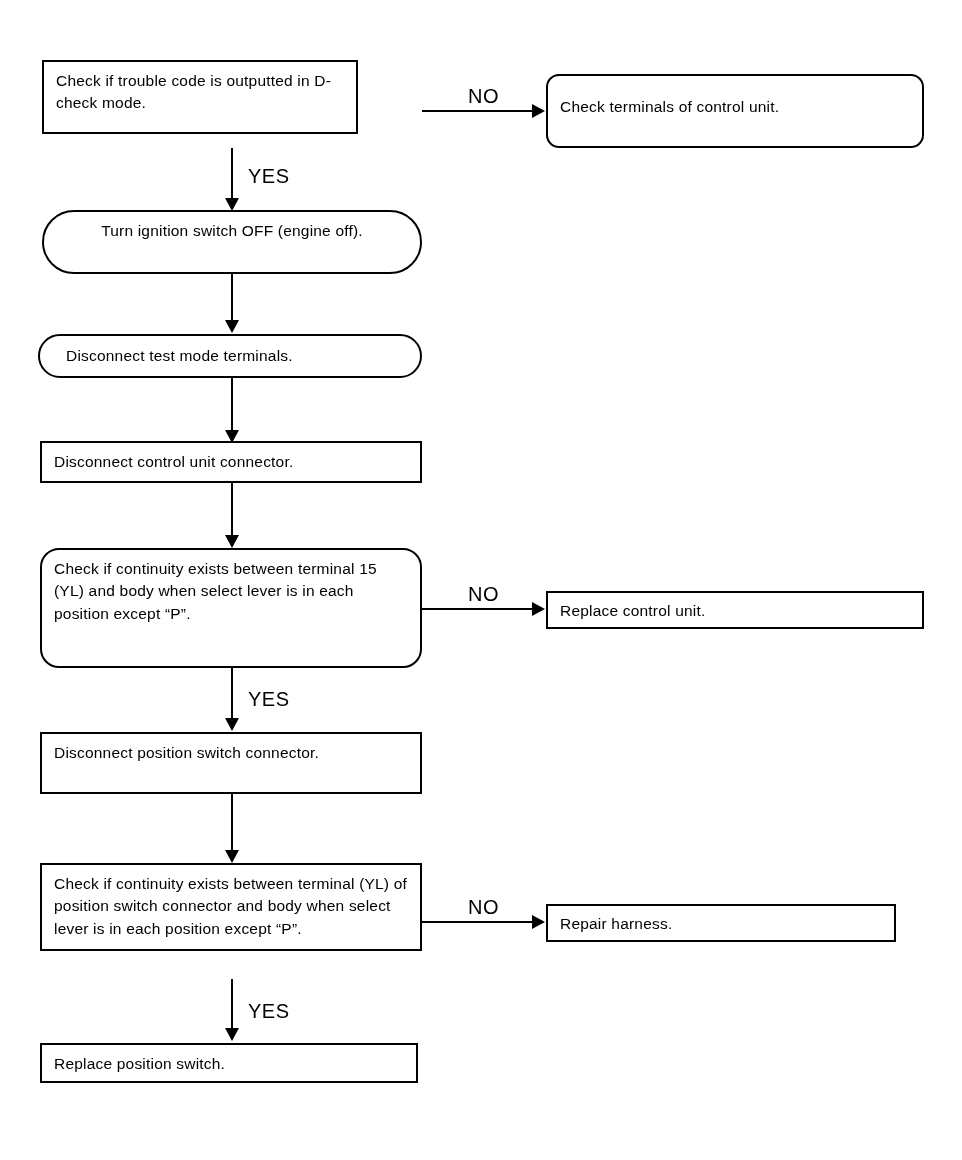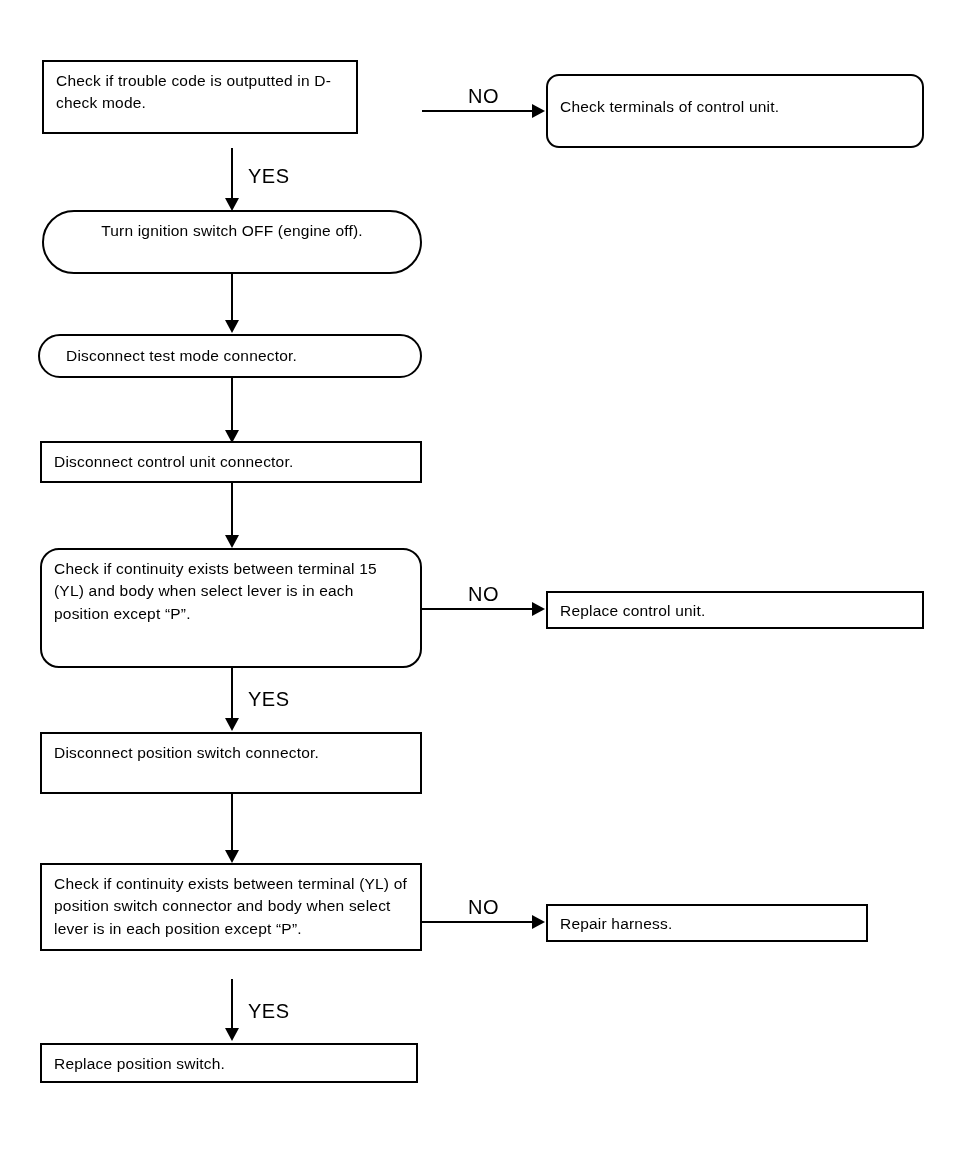--- a/index.html
+++ b/index.html
@@ -88,21 +88,21 @@
 
   <div class="vline" style="left:231px; top:148px; height:58px;"></div>
   <div class="arrow-down" style="left:225px; top:198px;"></div>
   <div class="label" style="left:248px; top:165px;">YES</div>
 
   <div class="node rounded" style="left:42px; top:210px; width:380px; height:64px; ">Turn ignition switch OFF (engine off).</div>
 
   <div class="vline" style="left:231px; top:274px; height:54px;"></div>
   <div class="arrow-down" style="left:225px; top:320px;"></div>
 
-  <div class="node rounded left" style="left:38px; top:334px; width:384px; height:44px; padding-top:9px;">Disconnect test mode connector.</div>
+  <div class="node rounded left" style="left:38px; top:334px; width:384px; height:44px; padding-top:9px;">Disconnect test mode terminals.</div>
 
   <div class="vline" style="left:231px; top:378px; height:60px;"></div>
   <div class="arrow-down" style="left:225px; top:430px;"></div>
 
   <div class="node rect" style="left:40px; top:441px; width:382px; height:42px; padding-top:8px;">Disconnect control unit connector.</div>
 
   <div class="vline" style="left:231px; top:483px; height:62px;"></div>
   <div class="arrow-down" style="left:225px; top:535px;"></div>
 
   <div class="node rect" style="left:40px; top:548px; width:382px; height:120px;border-radius:19px;">Check if continuity exists between terminal 15 (YL) and body when select lever is in each position except “P”.</div>
@@ -121,21 +121,21 @@
 
   <div class="vline" style="left:231px; top:794px; height:66px;"></div>
   <div class="arrow-down" style="left:225px; top:850px;"></div>
 
   <div class="node rect" style="left:40px; top:863px; width:382px; height:88px;">Check if continuity exists between terminal (YL) of position switch connector and body when select lever is in each position except “P”.</div>
 
   <div class="hline" style="left:422px; top:921px; width:110px;"></div>
   <div class="arrow-right" style="left:532px; top:915px;"></div>
   <div class="label" style="left:468px; top:896px;">NO</div>
 
-  <div class="node rect" style="left:546px; top:904px; width:322px; height:38px; padding-top:7px;">Repair harness.</div>
+  <div class="node rect" style="left:546px; top:904px; width:350px; height:38px; padding-top:7px;">Repair harness.</div>
 
   <div class="vline" style="left:231px; top:979px; height:56px;"></div>
   <div class="arrow-down" style="left:225px; top:1028px;"></div>
   <div class="label" style="left:248px; top:1000px;">YES</div>
 
   <div class="node rect" style="left:40px; top:1043px; width:378px; height:40px; padding-top:8px;">Replace position switch.</div>
 
 </div>
 
 </body></html>

